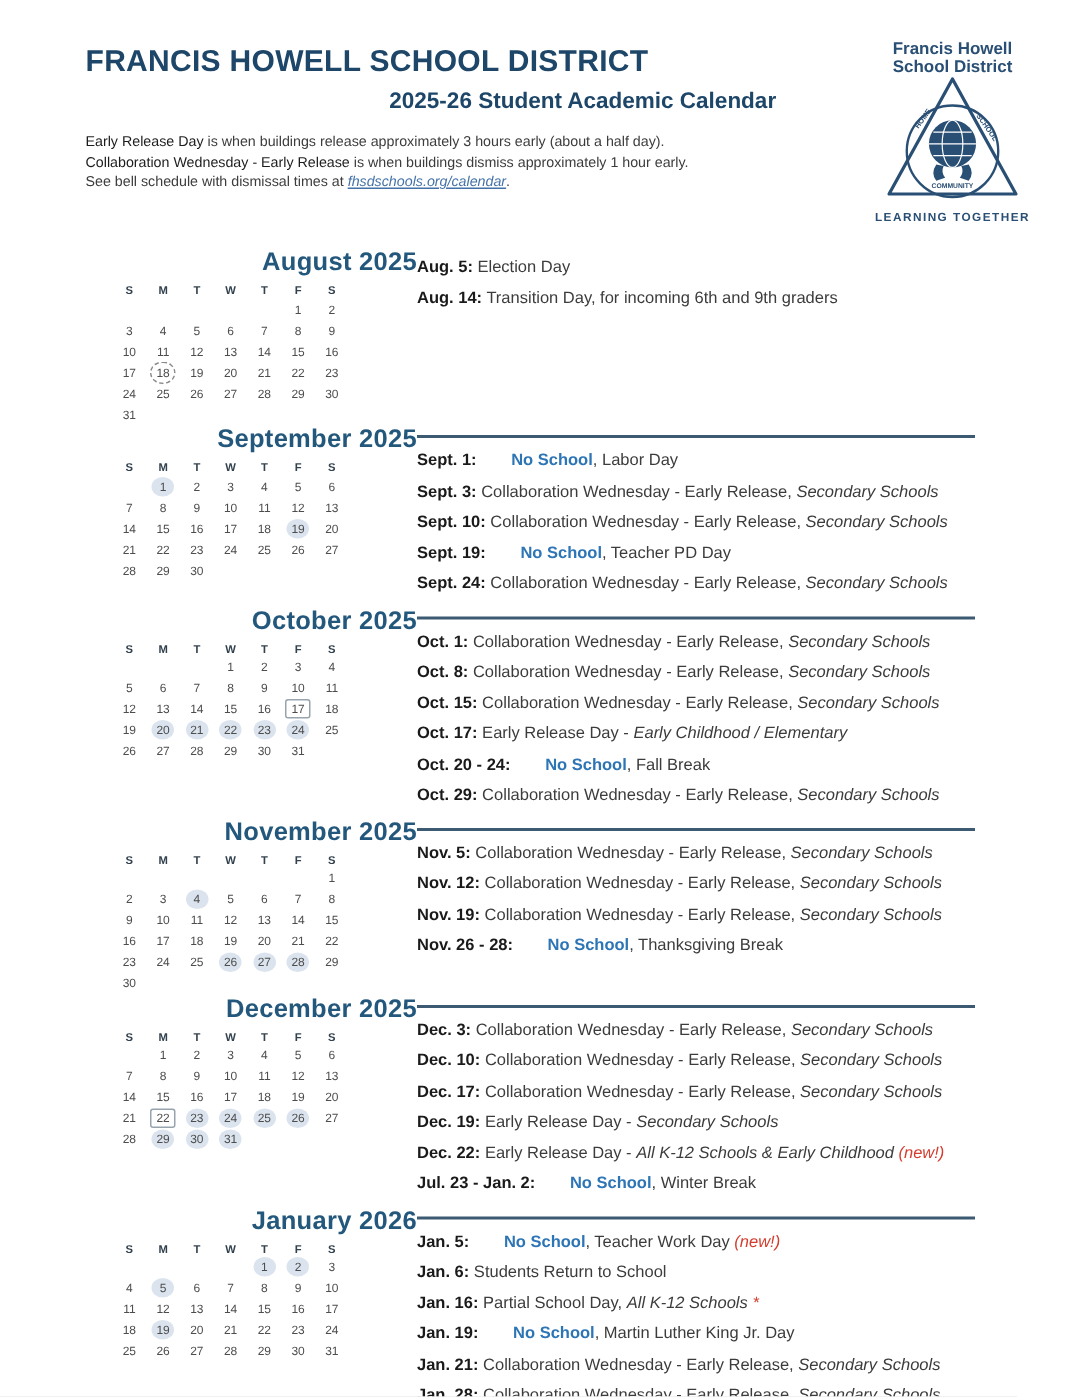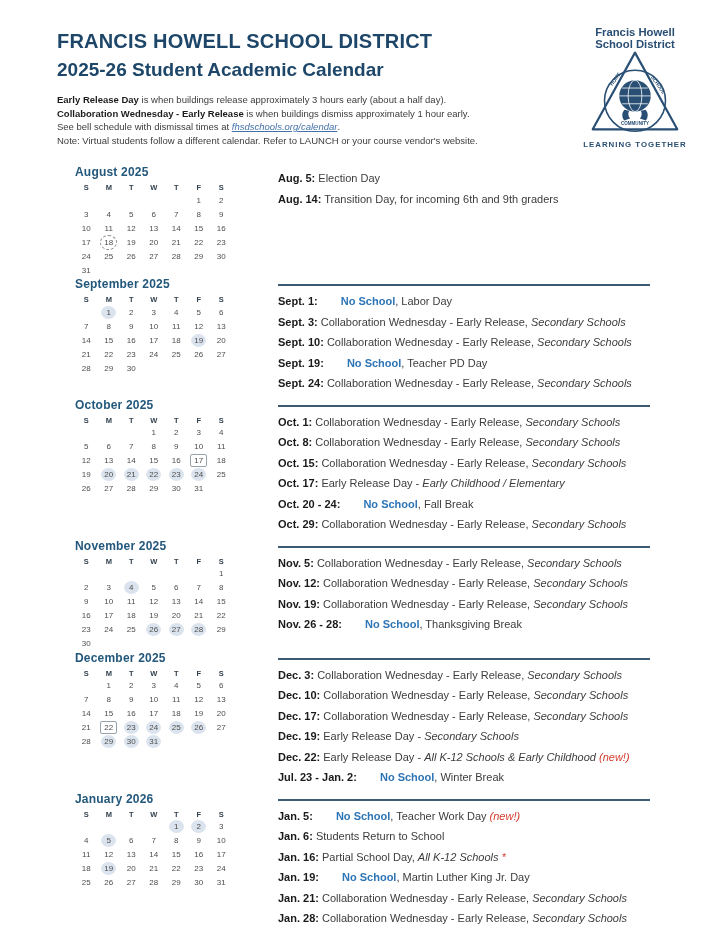--- a/index.html
+++ b/index.html
@@ -4,31 +4,31 @@
 <style>
   html,body{margin:0;padding:0;background:#e8e8e8;}
   .page{
     width:720px;height:931px;background:#ffffff;margin:0 auto;
     font-family:"Liberation Sans",sans-serif;overflow:hidden;position:relative;
     box-sizing:border-box;
   }
   
   .header{position:relative;height:165px;padding:26px 0 0 57px;box-sizing:border-box;}
   .title{font-size:20px;font-weight:800;color:#1d4668;letter-spacing:.2px;line-height:30px;}
-  .subtitle{font-size:19px;font-weight:700;color:#1d4668;margin-top:3px;}
+  .subtitle{font-size:15px;font-weight:700;color:#1d4668;margin-top:3px;text-align:center;}
   .notes{margin-top:12px;font-size:9.5px;color:#444;line-height:13.5px;}
   .note-line{white-space:nowrap;}
-  .seg-b{font-weight:700;color:#1c1c1c;}
+  .seg-b{font-weight:400;color:#1c1c1c;}
   .seg-l{color:#4472a8;font-style:italic;text-decoration:underline;cursor:pointer;margin-top:28px;}
   .logo{position:absolute;top:24px;right:26px;width:118px;height:132px;}
   
   .months{padding-left:75px;}
   .month-row{display:flex;align-items:flex-start;}
   .cal-col{width:203px;flex:0 0 203px;}
-  .month-title{font-size:12px;font-weight:800;color:#23587c;letter-spacing:.2px;margin-bottom:3px;}
+  .month-title{font-size:17px;font-weight:800;color:#23587c;letter-spacing:.2px;margin-bottom:3px;text-align:right;}
   .cal-grid{display:grid;grid-template-columns:repeat(7,22.5px);}
   .dow{font-size:7.5px;font-weight:700;color:#33424f;text-align:center;height:11px;line-height:11px;}
   .day{height:14px;display:flex;align-items:center;justify-content:center;
        font-size:8px;color:#4d4d4d;}
   .day-inner{display:inline-flex;align-items:center;justify-content:center;
        min-width:15px;height:13px;border-radius:2px;}
   .mk-circle .day-inner{background:#dbe4ee;border-radius:50%;width:15px;}
   .mk-box .day-inner{border:1px solid #97a3ad;width:15px;height:11px;}
   .mk-star .day-inner{border:1px dashed #8a8a8a;border-radius:50%;width:15px;}
   
@@ -46,21 +46,20 @@
 
 <div class="page">
 
   <div class="header">
     <div class="title">FRANCIS HOWELL SCHOOL DISTRICT</div>
     <div class="subtitle">2025-26 Student Academic Calendar</div>
     <div class="notes">
         <div class="note-line"><span class="seg-b">Early Release Day</span><span class="seg-n"> is when buildings release approximately 3 hours early (about a half day).</span></div>
         <div class="note-line"><span class="seg-b">Collaboration Wednesday - Early Release</span><span class="seg-n"> is when buildings dismiss approximately 1 hour early.</span></div>
         <div class="note-line"><span class="seg-n">See bell schedule with dismissal times at </span><span class="seg-l">fhsdschools.org/calendar</span><span class="seg-n">.</span></div>
-        <div class="note-line"><span class="seg-n">Note: Virtual students follow a different calendar. Refer to LAUNCH or your course vendor's website.</span></div>
       </div>
 
     <svg class="logo" viewBox="0 0 120 132">
       <text x="60" y="11" text-anchor="middle" font-size="11.5" font-weight="bold" fill="#2a4f74">Francis Howell</text>
       <text x="60" y="23" text-anchor="middle" font-size="11.5" font-weight="bold" fill="#2a4f74">School District</text>
       <g>
         <polygon points="60,28 17,106 103,106" fill="none" stroke="#2a4f74" stroke-width="2.2" stroke-linejoin="round"></polygon>
         <circle cx="60" cy="77" r="31" fill="none" stroke="#2a4f74" stroke-width="1.6"></circle>
         <circle cx="60" cy="72" r="16" fill="#2a4f74"></circle>
         <path d="M44,72 h32 M47,64 h26 M47,80 h26" stroke="#ffffff" stroke-width="0.8" fill="none"></path>

